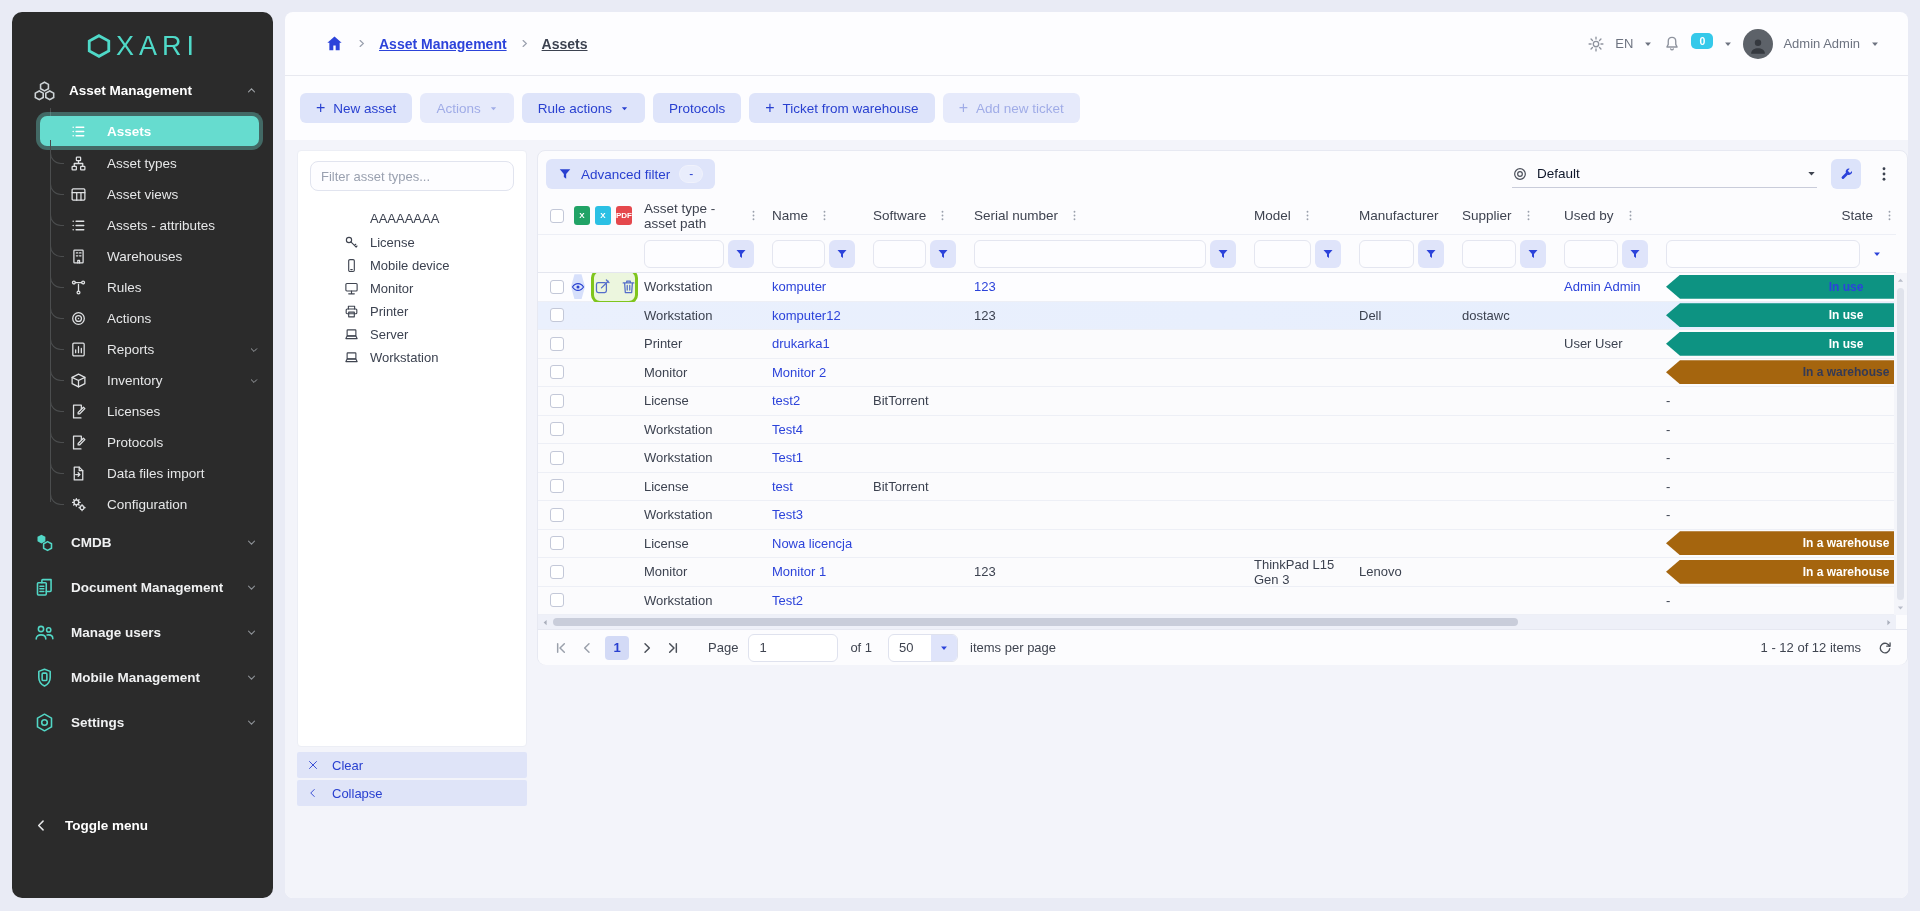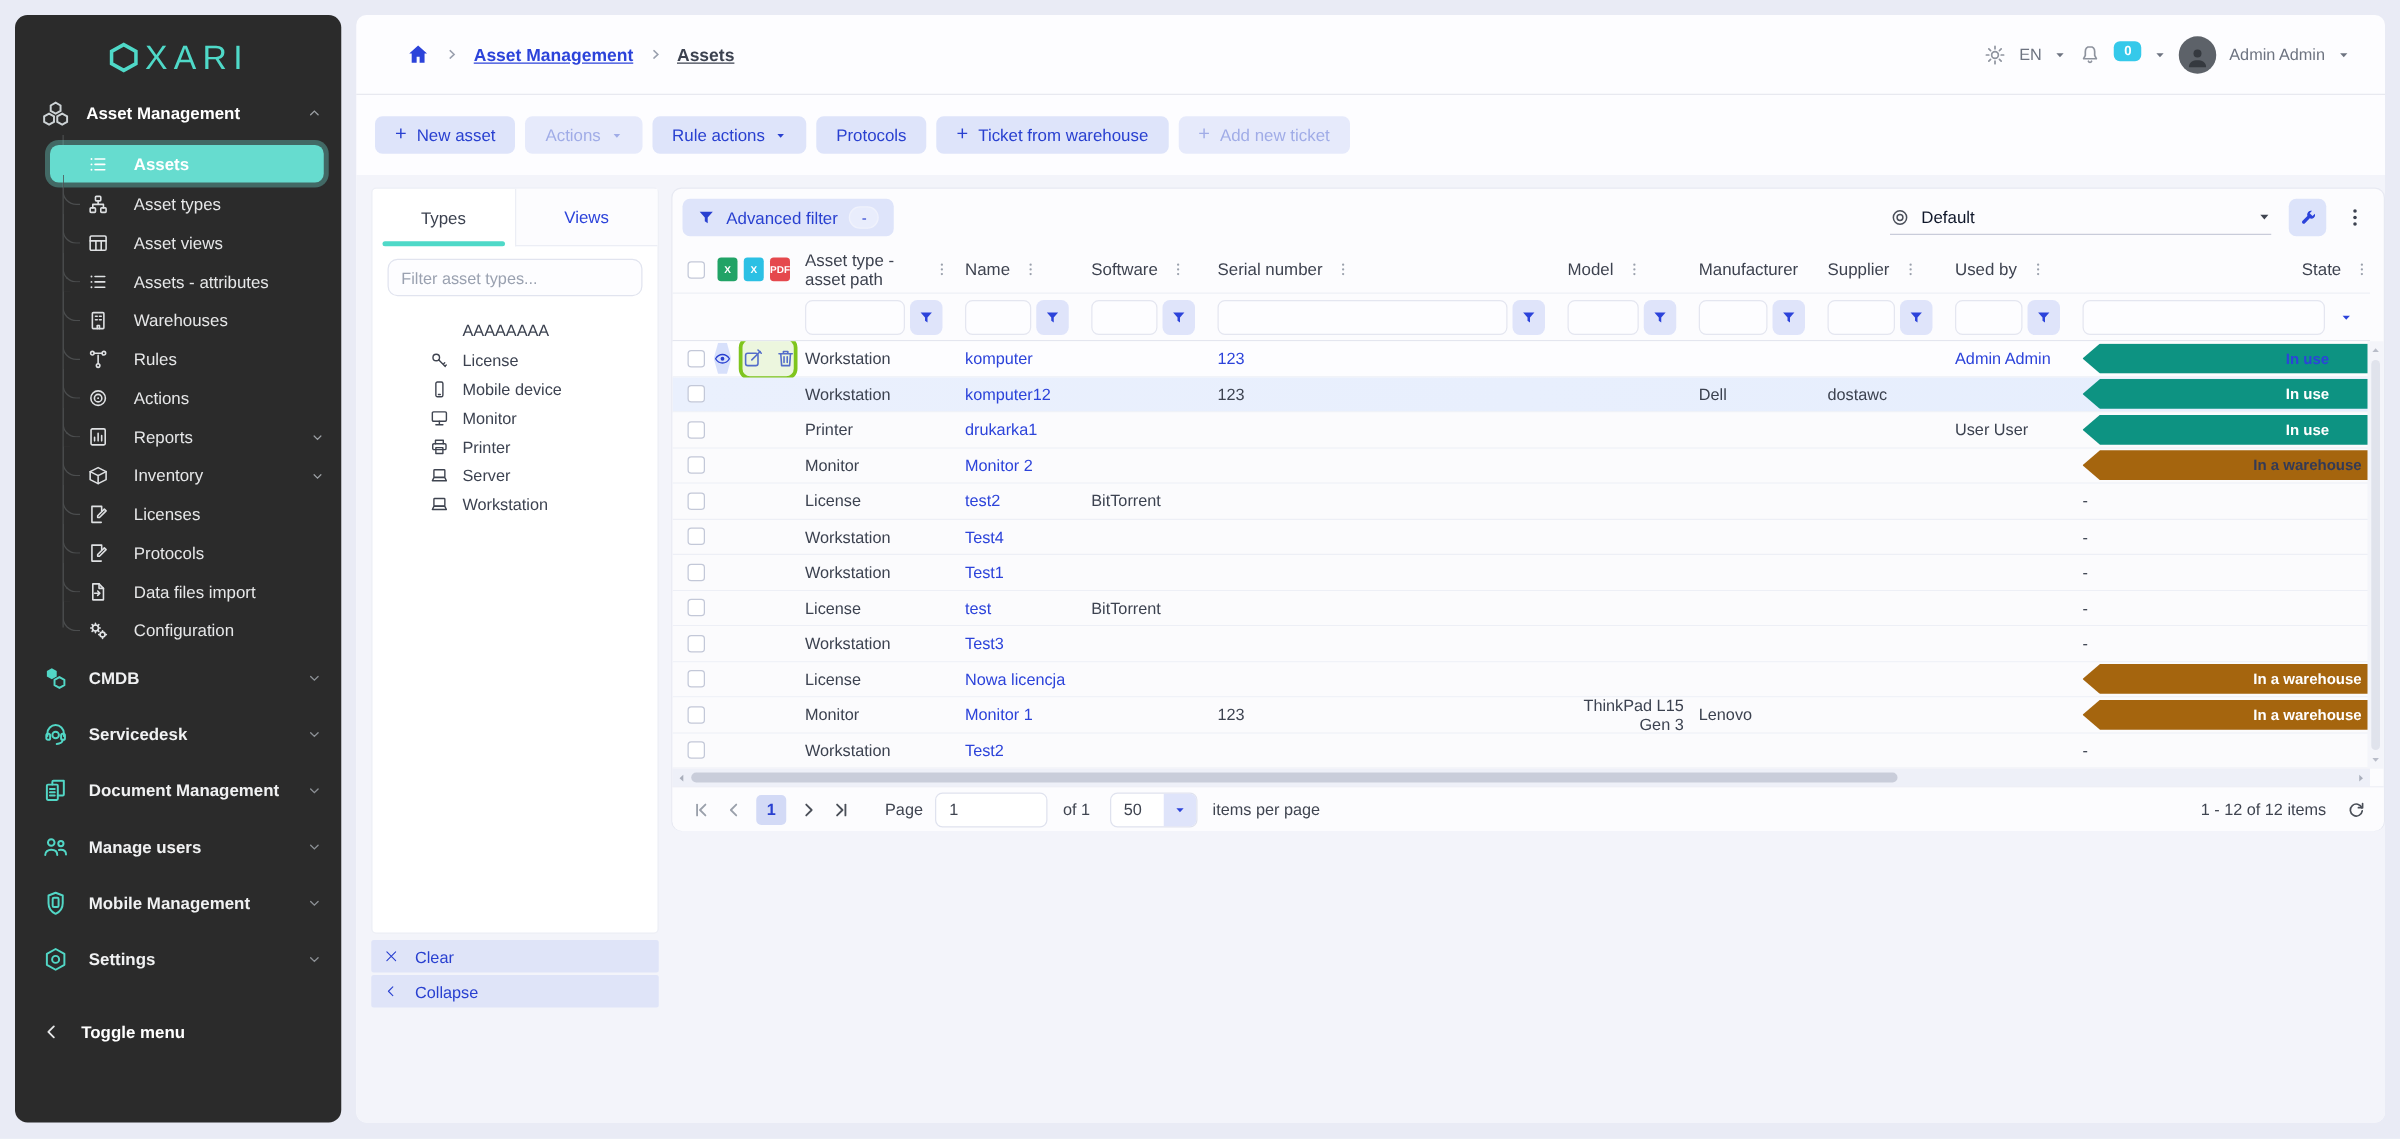--- a/index.html
+++ b/index.html
@@ -325,37 +325,20 @@
         <span>CMDB</span>
         <span class="icon caret">
           <svg viewBox="0 0 24 24" fill="none" stroke="currentColor" stroke-width="2.4" stroke-linecap="round">
             <path d="M5.5 9 12 15.5 18.5 9"></path>
           </svg>
         </span>
       </div>
       <div class="module">
         <span class="icon " style="width:21px;height:21px;color:#52d7c6;">
           <svg viewBox="0 0 24 24" fill="none" stroke="currentColor" stroke-width="1.8" stroke-linecap="round" stroke-linejoin="round">
-            <path d="M4.5 13.5v-2.5a7.5 7.5 0 0 1 15 0v2.5"></path>
-            <rect x="3.5" y="11.5" width="3.5" height="5.5" rx="1.5"></rect>
-            <rect x="17" y="11.5" width="3.5" height="5.5" rx="1.5"></rect>
-            <path d="M18.5 17c0 2.2-2.5 3.7-5.5 3.7"></path>
-            <circle cx="12" cy="12.5" r="3"></circle>
-          </svg>
-        </span>
-        <span>Servicedesk</span>
-        <span class="icon caret">
-          <svg viewBox="0 0 24 24" fill="none" stroke="currentColor" stroke-width="2.4" stroke-linecap="round">
-            <path d="M5.5 9 12 15.5 18.5 9"></path>
-          </svg>
-        </span>
-      </div>
-      <div class="module">
-        <span class="icon " style="width:21px;height:21px;color:#52d7c6;">
-          <svg viewBox="0 0 24 24" fill="none" stroke="currentColor" stroke-width="1.8" stroke-linecap="round" stroke-linejoin="round">
             <rect x="4" y="6.5" width="10" height="14" rx="1"></rect>
             <path d="M9 6.5V4a1 1 0 0 1 1-1h9.5v12.5a1 1 0 0 1-1 1H14M6.8 10.5h4.4M6.8 13.5h4.4M6.8 16.5h4.4"></path>
           </svg>
         </span>
         <span>Document Management</span>
         <span class="icon caret">
           <svg viewBox="0 0 24 24" fill="none" stroke="currentColor" stroke-width="2.4" stroke-linecap="round">
             <path d="M5.5 9 12 15.5 18.5 9"></path>
           </svg>
         </span>
@@ -509,24 +492,20 @@
         <span class="plus">+</span>
         <span>Ticket from warehouse</span>
       </button>
       <button class="tbtn disabled">
         <span class="plus">+</span>
         <span>Add new ticket</span>
       </button>
     </div>
 
   <section class="types-panel">
-    <div class="tabs">
-      <div class="tab active">Types</div>
-      <div class="tab views">Views</div>
-    </div>
     <div class="filter-box">
       <input type="text" placeholder="Filter asset types..." style="">
     </div>
     <div class="group-label">AAAAAAAA</div>
     <div id="type-list">
         <div class="type-item">
           <span class="icon " style="width:15px;height:15px;color:#3f4450;">
             <svg viewBox="0 0 24 24" fill="none" stroke="currentColor" stroke-width="1.8" stroke-linecap="round" stroke-linejoin="round">
               <circle cx="8" cy="8" r="4.2"></circle>
               <path d="M11 11l8.5 8.5M16.8 16.8l2-2M19.2 19.2l1.6-1.6"></path>
@@ -1067,21 +1046,21 @@
           <div class="gcell" style="width:28px;">
             <span class="checkbox"></span>
           </div>
           <div class="gcell actions-cell" style="width:66px;"></div>
           <div class="gcell txt" style="width:128px;">Monitor</div>
           <div class="gcell txt" style="width:101px;">
             <span class="link">Monitor 1</span>
           </div>
           <div class="gcell txt" style="width:101px;"></div>
           <div class="gcell txt" style="width:280px;">123</div>
-          <div class="gcell txt" style="width:105px;text-align:right;">ThinkPad L15 Gen 3</div>
+          <div class="gcell txt" style="width:105px;">ThinkPad L15 Gen 3</div>
           <div class="gcell txt" style="width:103px;">Lenovo</div>
           <div class="gcell txt" style="width:102px;"></div>
           <div class="gcell txt" style="width:102px;"></div>
           <div class="gcell" style="width:242px;padding-left:0;">
             <span class="badge warehouse">In a warehouse</span>
           </div>
         </div>
         <div class="grow">
           <div class="gcell" style="width:28px;">
             <span class="checkbox"></span>

